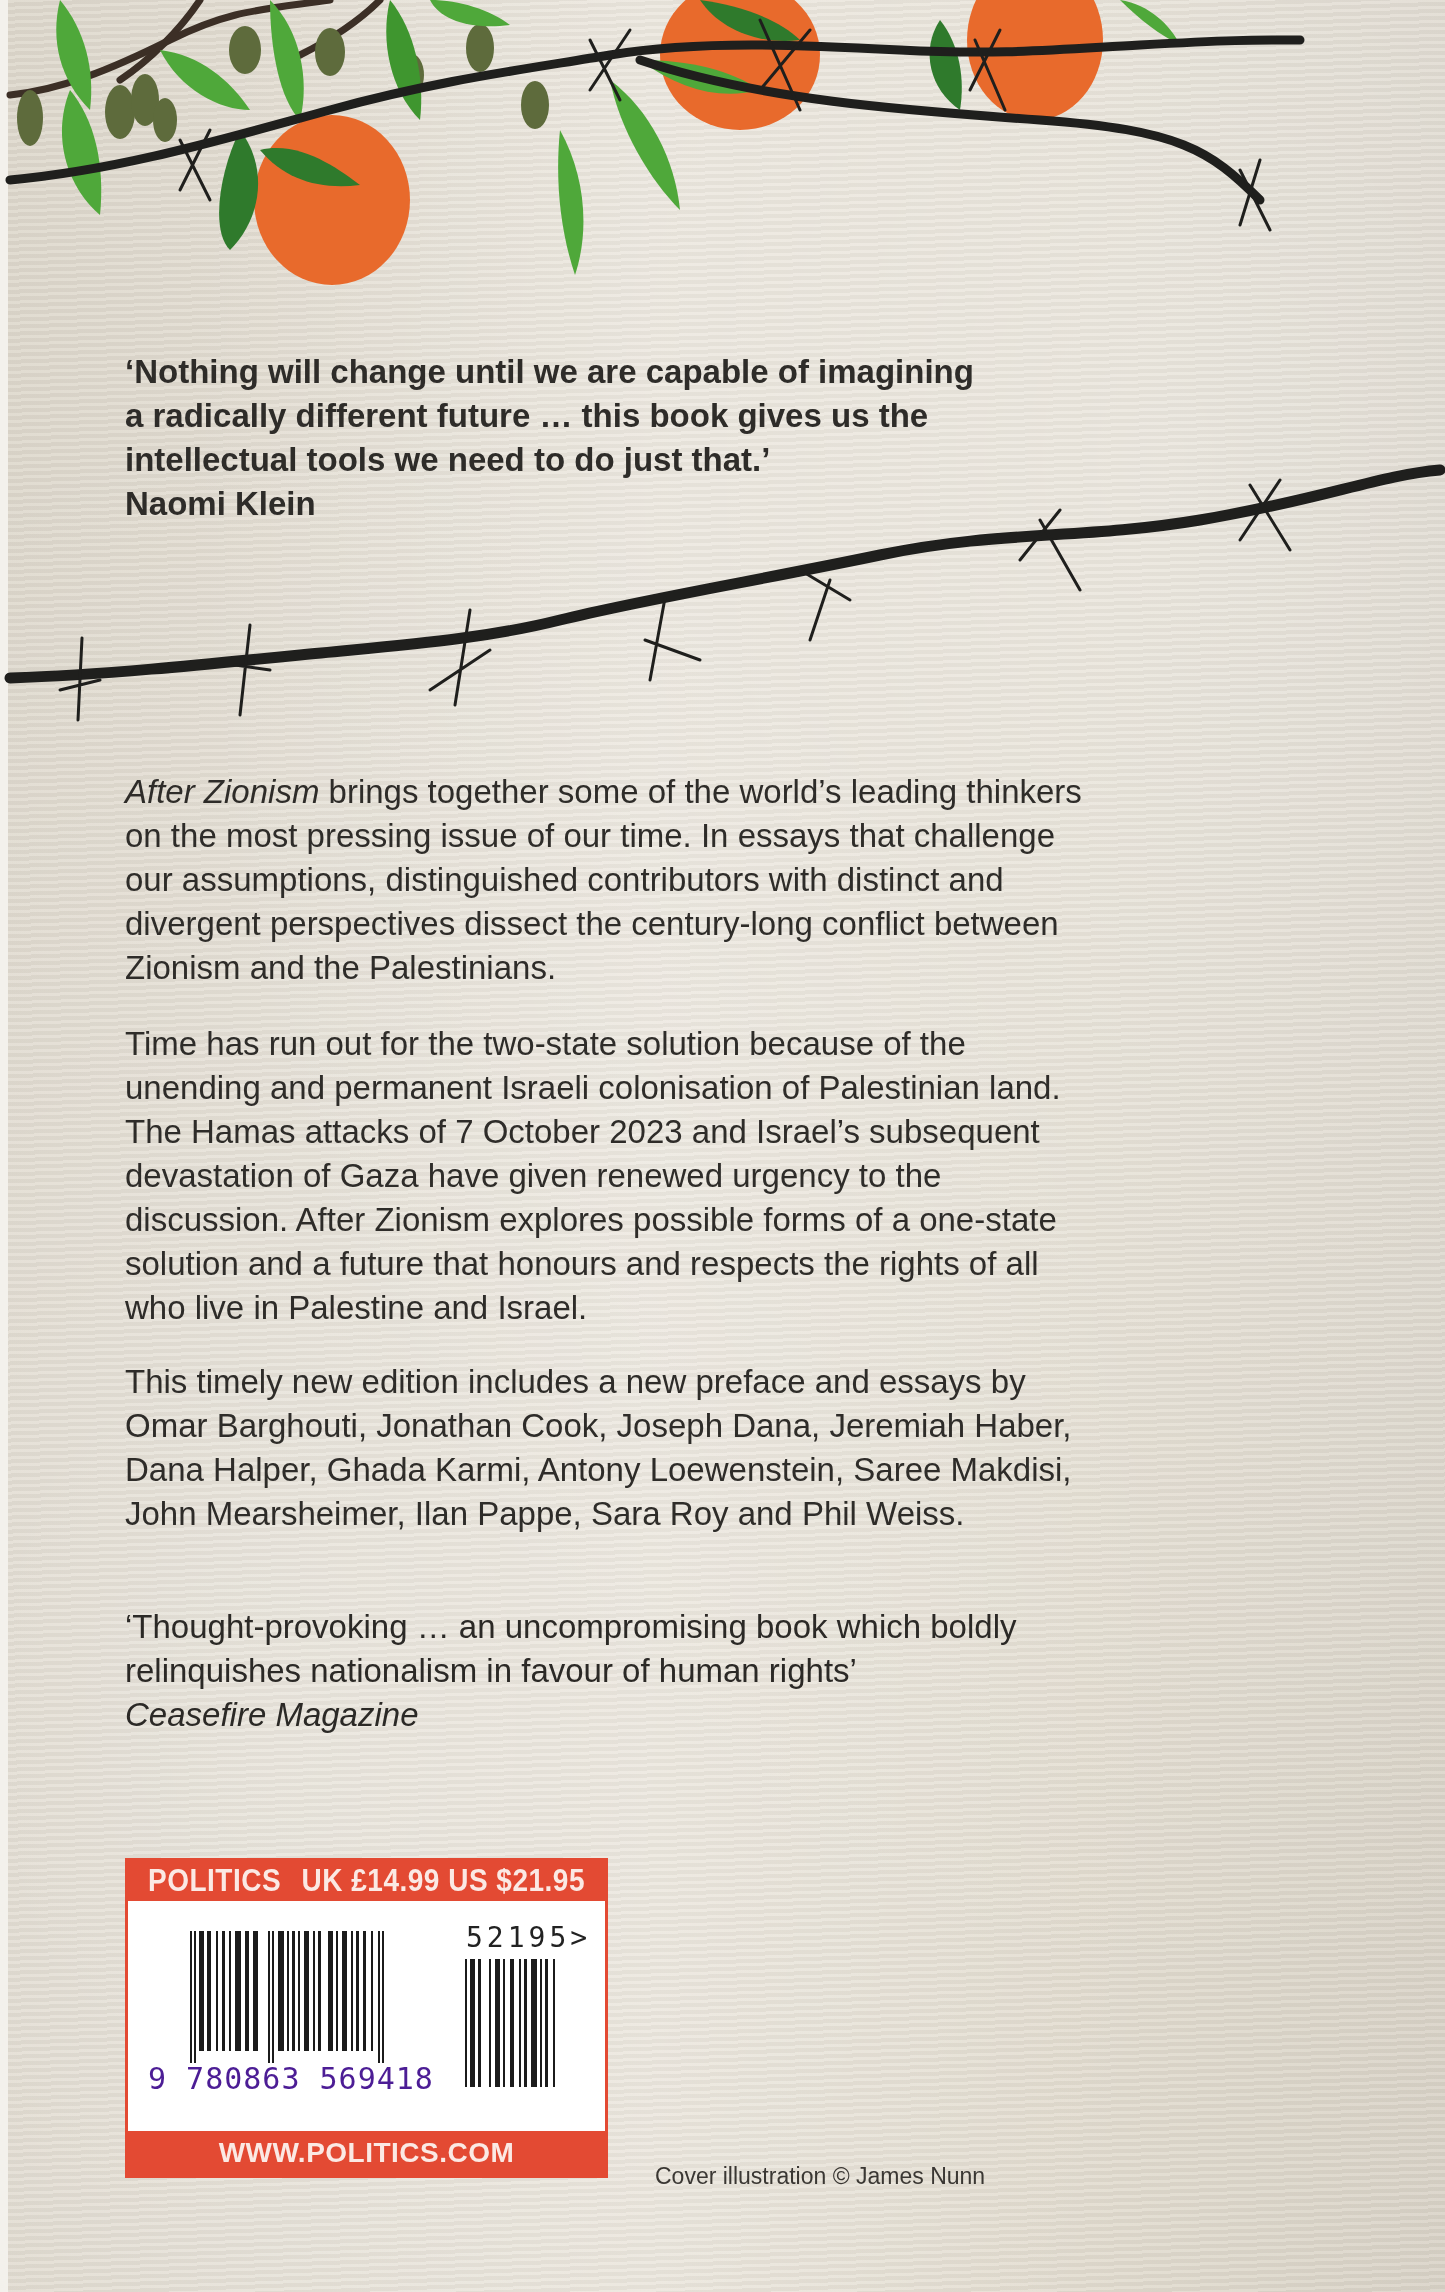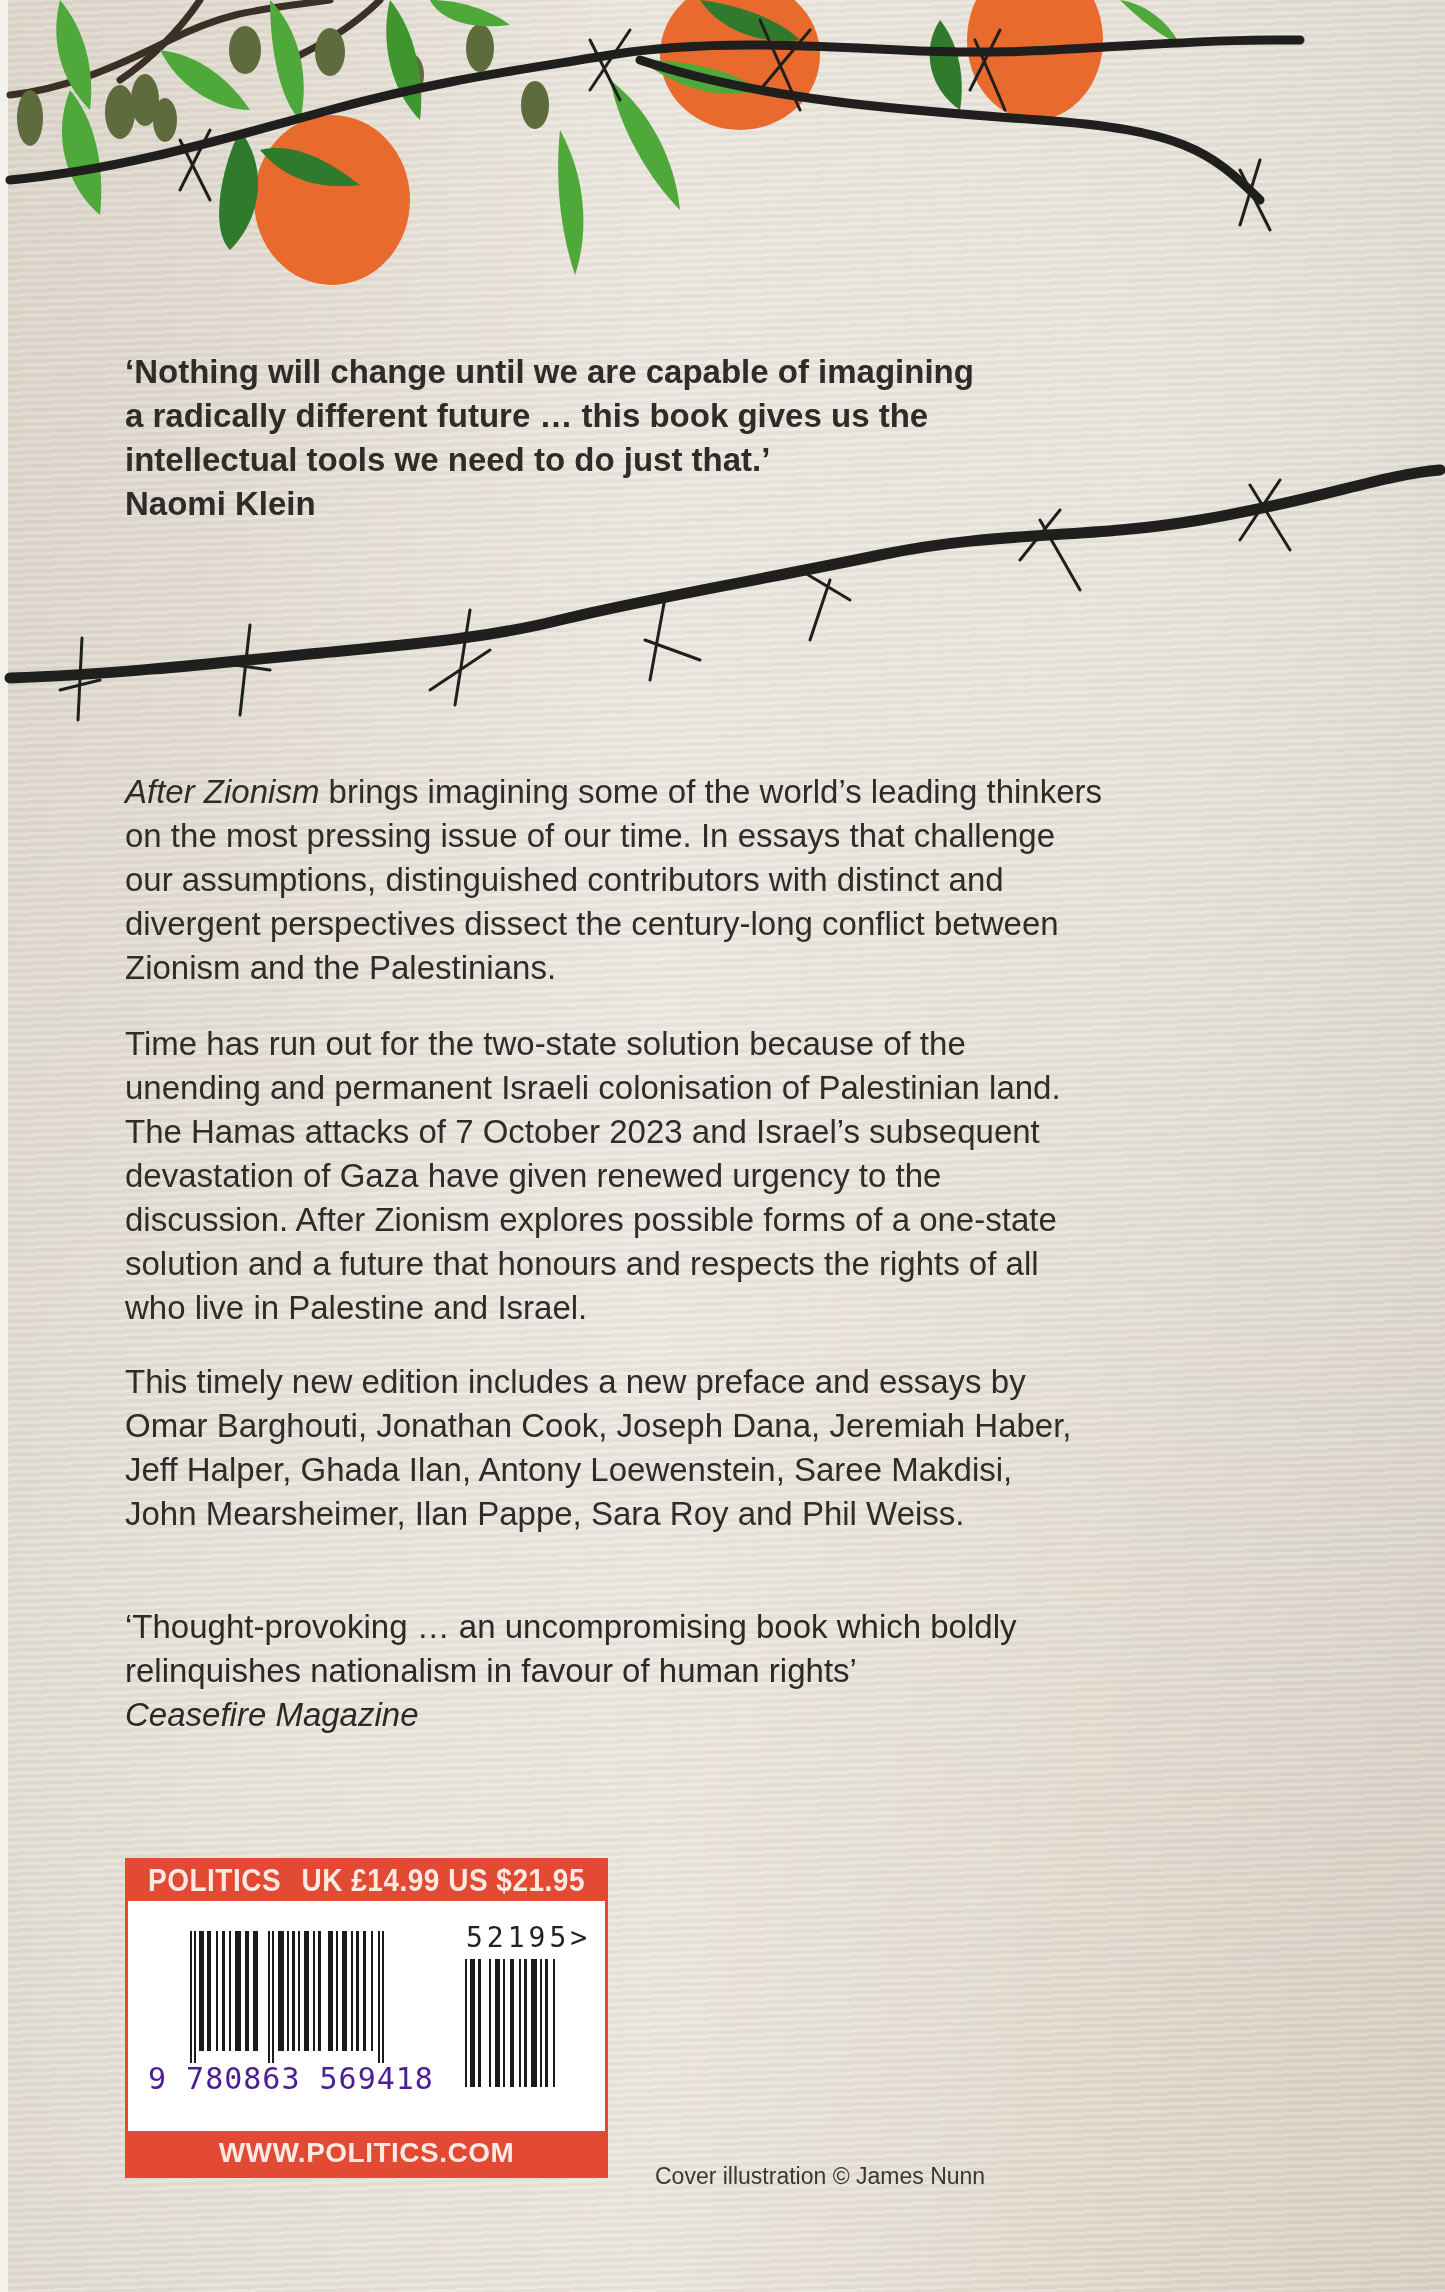--- a/index.html
+++ b/index.html
@@ -118,41 +118,41 @@
 </svg>
 
 <div class="text-block quote1">
   <div>‘Nothing will change until we are capable of imagining</div>
   <div>a radically different future … this book gives us the</div>
   <div>intellectual tools we need to do just that.’</div>
   <div class="attr">Naomi Klein</div>
 </div>
 
 <div class="text-block p p1">
-  <div><span class="italic">After Zionism</span><span> brings imagining some of the world’s leading thinkers</span></div>
+  <div><span class="italic">After Zionism</span><span> brings together some of the world’s leading thinkers</span></div>
   <div>on the most pressing issue of our time. In essays that challenge</div>
   <div>our assumptions, distinguished contributors with distinct and</div>
   <div>divergent perspectives dissect the century-long conflict between</div>
   <div>Zionism and the Palestinians.</div>
 </div>
 
 <div class="text-block p p2">
   <div>Time has run out for the two-state solution because of the</div>
   <div>unending and permanent Israeli colonisation of Palestinian land.</div>
   <div>The Hamas attacks of 7 October 2023 and Israel’s subsequent</div>
   <div>devastation of Gaza have given renewed urgency to the</div>
   <div>discussion. After Zionism explores possible forms of a one-state</div>
   <div>solution and a future that honours and respects the rights of all</div>
   <div>who live in Palestine and Israel.</div>
 </div>
 
 <div class="text-block p p3">
   <div>This timely new edition includes a new preface and essays by</div>
   <div>Omar Barghouti, Jonathan Cook, Joseph Dana, Jeremiah Haber,</div>
-  <div>Jeff Halper, Ghada Ilan, Antony Loewenstein, Saree Makdisi,</div>
+  <div>Dana Halper, Ghada Karmi, Antony Loewenstein, Saree Makdisi,</div>
   <div>John Mearsheimer, Ilan Pappe, Sara Roy and Phil Weiss.</div>
 </div>
 
 <div class="text-block quote2">
   <div>‘Thought-provoking … an uncompromising book which boldly</div>
   <div>relinquishes nationalism in favour of human rights’</div>
   <div class="italic">Ceasefire Magazine</div>
 </div>
 
 <div class="label">

